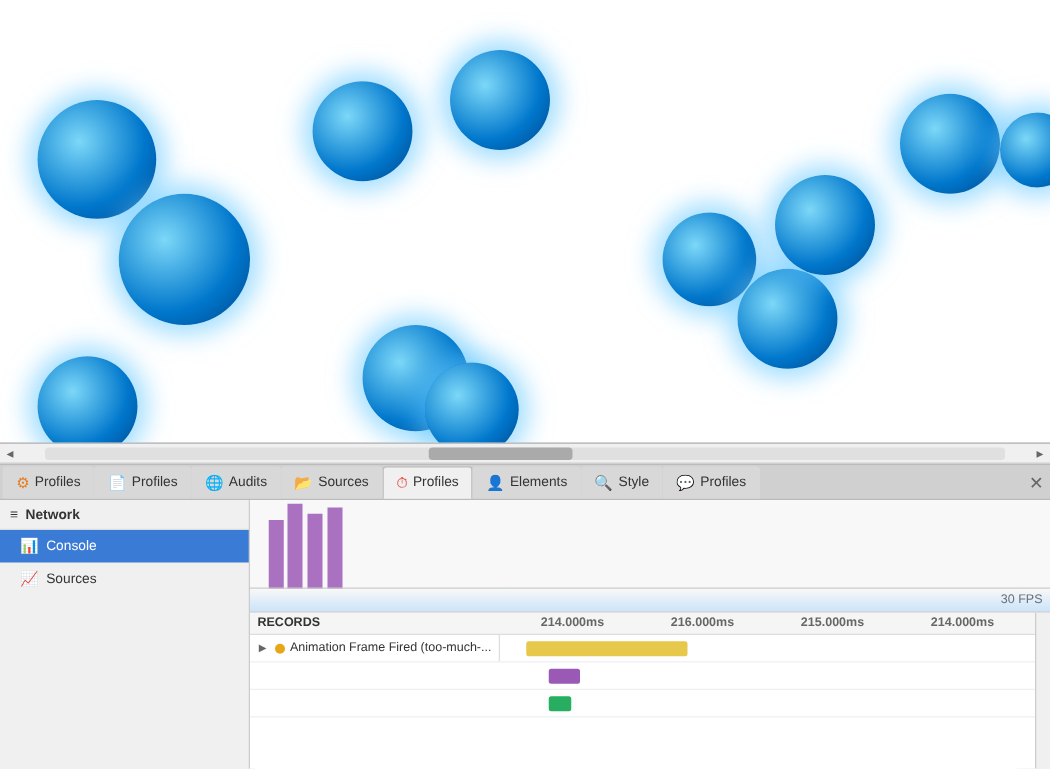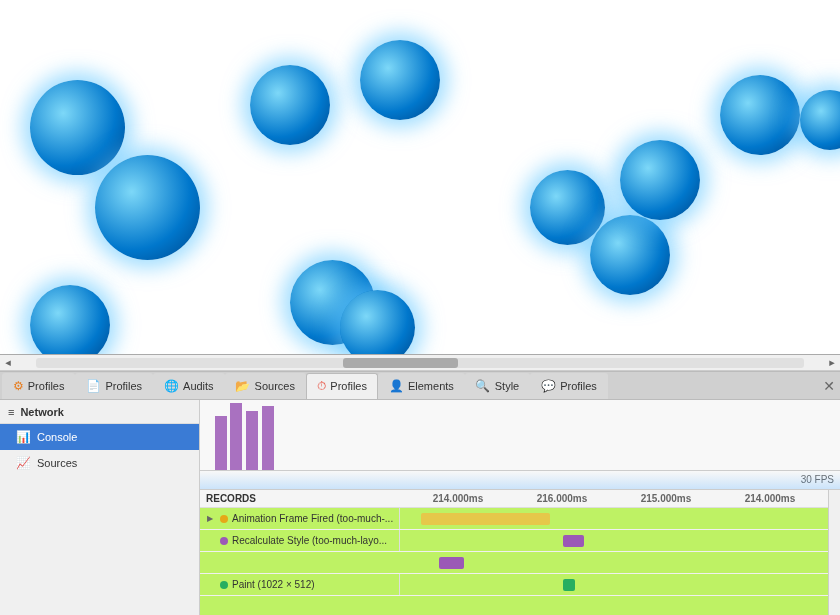--- a/index.html
+++ b/index.html
@@ -156,21 +156,21 @@
       right: 6px;
       bottom: 4px;
       font-size: 10px;
       color: #666;
     }
 
     
     #records-area {
       flex: 1;
       overflow-y: auto;
-      background: #bef264;
+      background: #ffffff;
     }
 
     #records-header {
       display: flex;
       padding: 3px 6px;
       font-size: 10px;
       font-weight: bold;
       color: #333;
       border-bottom: 1px solid #ddd;
       background: #f5f5f5;
@@ -377,40 +377,25 @@
                 <div class="record-left">
                   <div class="expand-arrow">▶</div>
                   <div class="record-color-dot" style="background: rgb(230, 168, 23);"></div>
                   <div class="record-name">Animation Frame Fired (too-much-...</div>
                 </div>
                 <div class="record-right">
                   <div class="record-bar" style="left: 5%; width: 30%; background: rgb(230, 200, 74);"></div>
                 </div>
               </div>
               <div class="record-row">
-                <div class="record-left">
-                  <div class="expand-arrow"></div>
-                  <div class="record-color-dot" style="background: rgb(155, 89, 182);"></div>
-                  <div class="record-name">Recalculate Style (too-much-layo...</div>
-                </div>
-                <div class="record-right">
-                  <div class="record-bar" style="left: 38%; width: 5%; background: rgb(155, 89, 182);"></div>
-                </div>
-              </div>
-              <div class="record-row">
                 <div class="record-right">
                   <div class="record-bar" style="left: 38%; width: 4%; background: rgb(155, 89, 182);"></div>
                 </div>
               </div>
               <div class="record-row">
-                <div class="record-left">
-                  <div class="expand-arrow"></div>
-                  <div class="record-color-dot" style="background: rgb(39, 174, 96);"></div>
-                  <div class="record-name">Paint (1022 × 512)</div>
-                </div>
                 <div class="record-right">
                   <div class="record-bar" style="left: 38%; width: 3%; background: rgb(39, 174, 96);"></div>
                 </div>
               </div>
             </div>
         </div>
         <div id="records-scrollbar"></div>
       </div>
     </div>
   </div>

